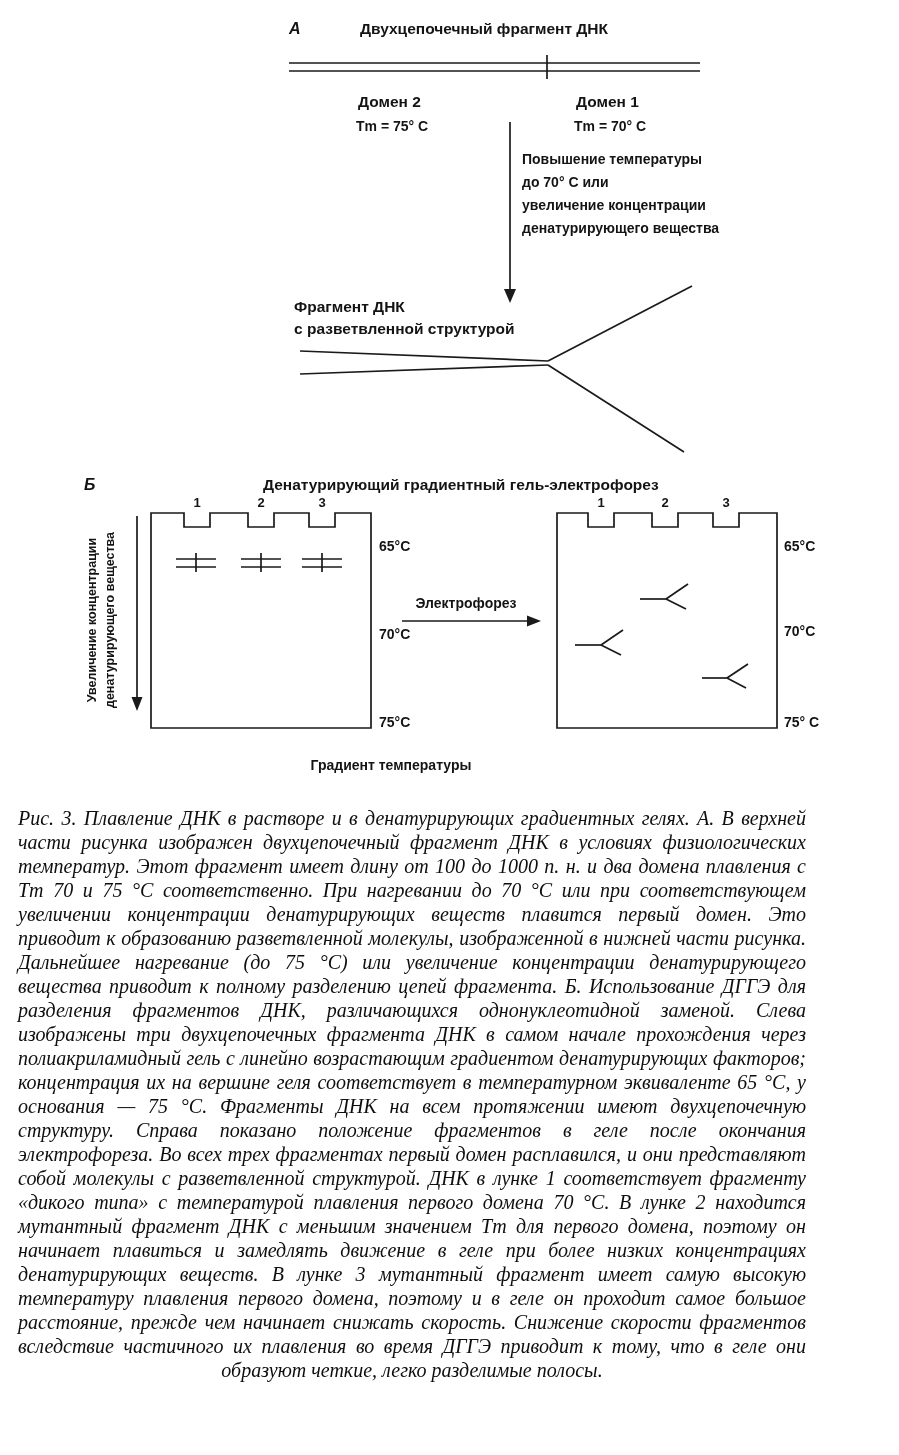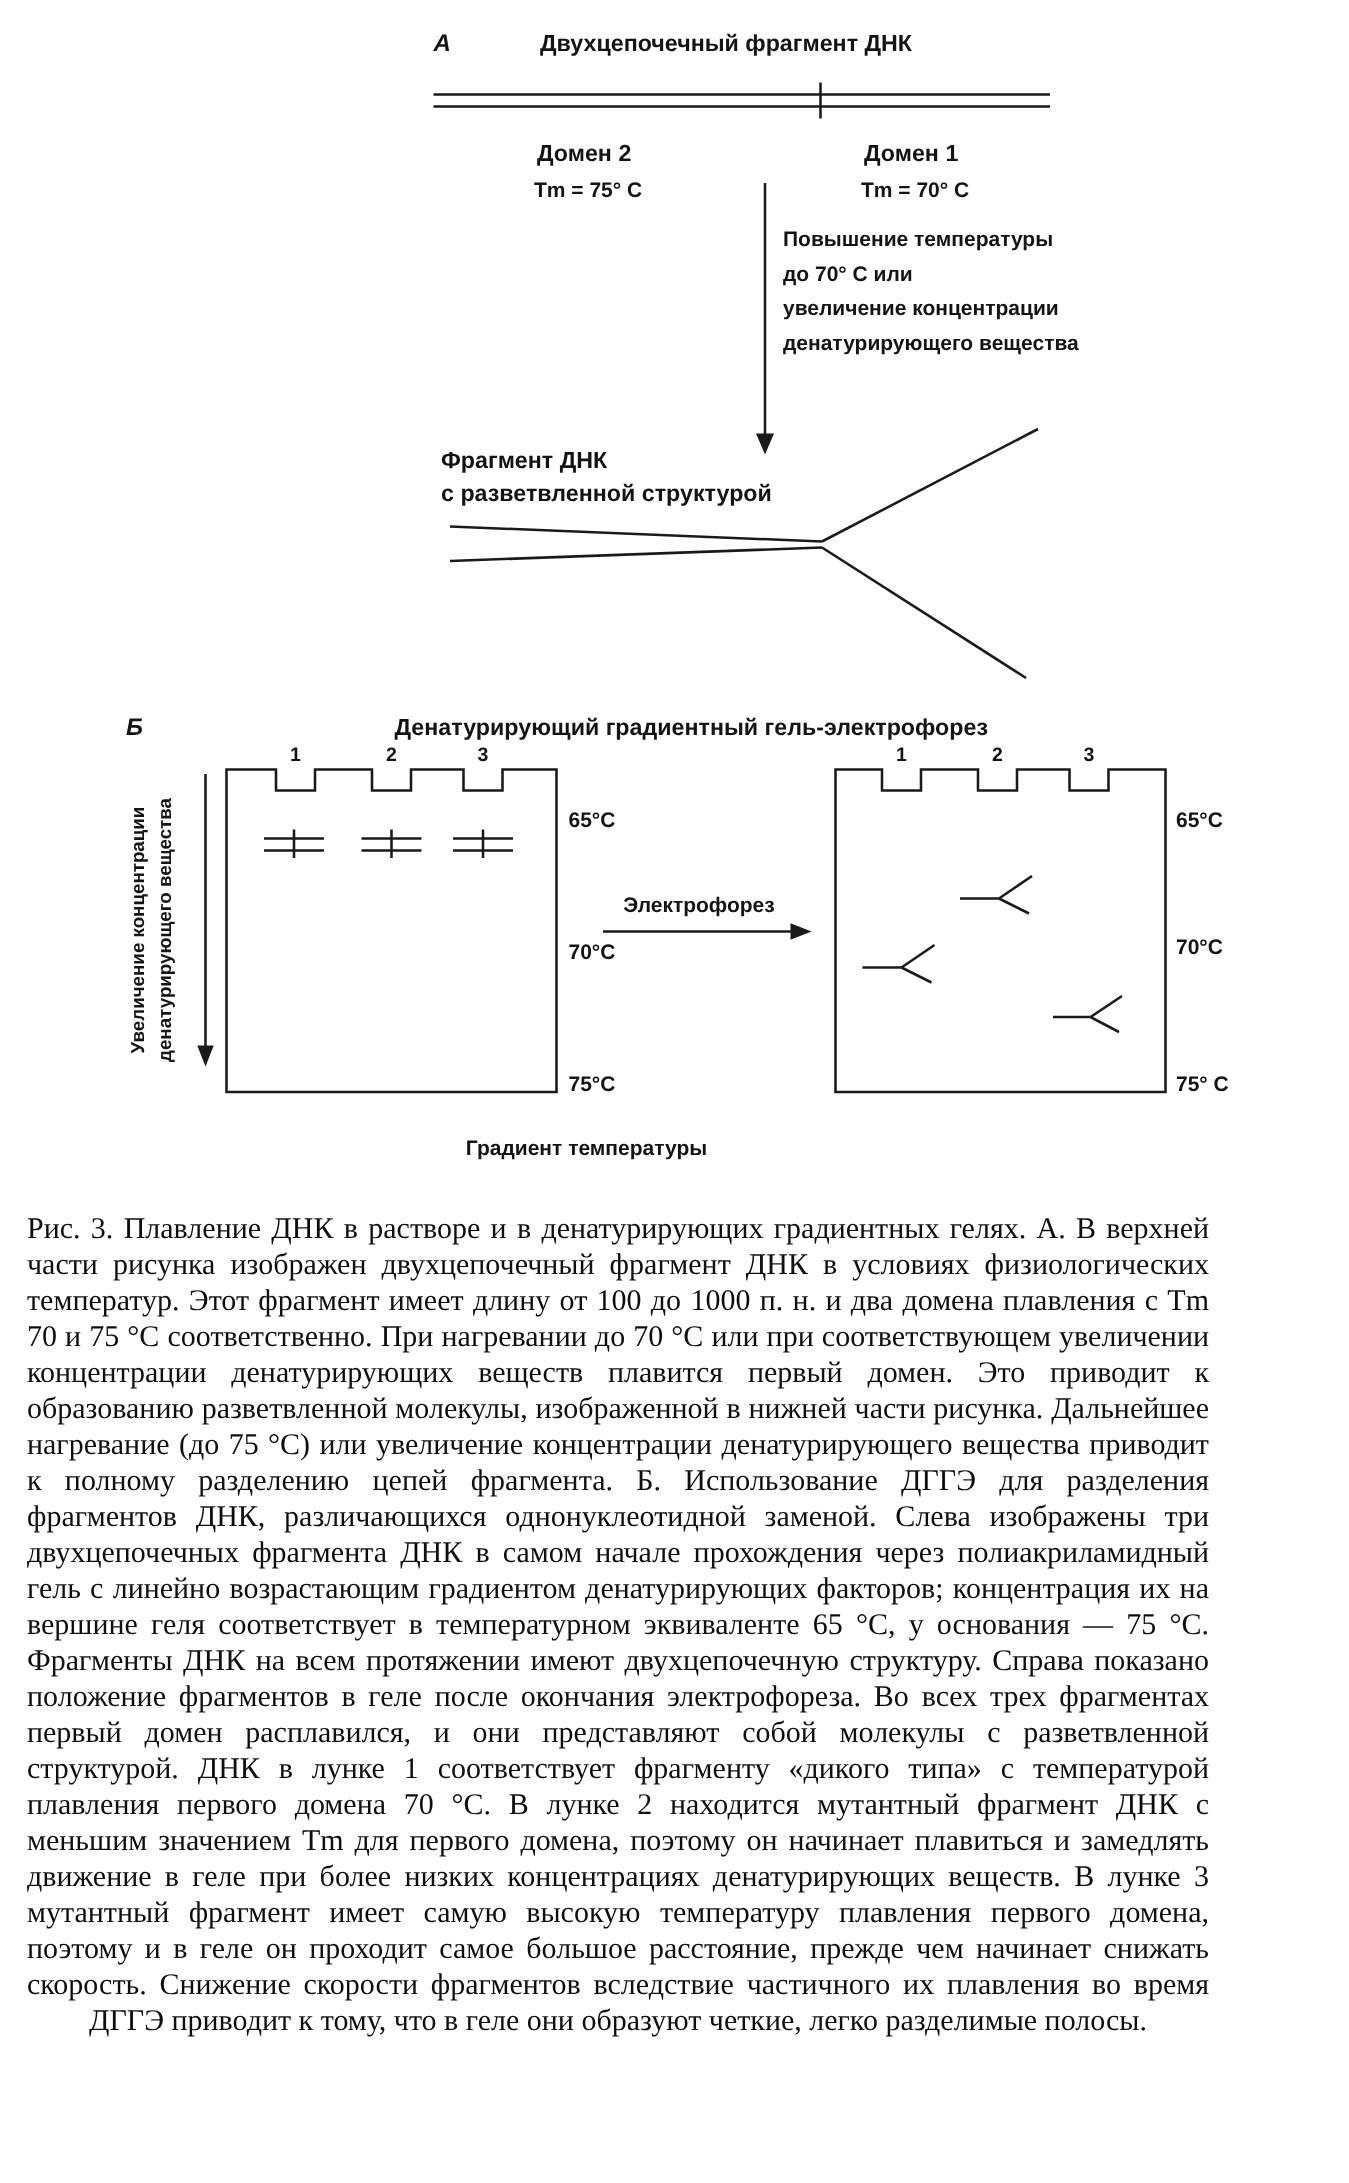--- a/index.html
+++ b/index.html
@@ -23,20 +23,21 @@
   .t12b { font-size: 12.5px; font-weight: 700; }
   .caption {
     width: 824px;
     padding: 10px 18px 0 18px;
     font-family: "Liberation Serif", serif;
     font-size: 20px;
     line-height: 24px;
     text-align: justify;
     text-align-last: center;
     color: #0e0e0e;
+    font-style: italic;
   }
 </style>
 </head>
 <body>
 
 <figure class="fig">
   <svg width="899" height="792" viewBox="0 0 899 792">
 
     <g>
       <text class="t15bi" x="289" y="34">А</text>

